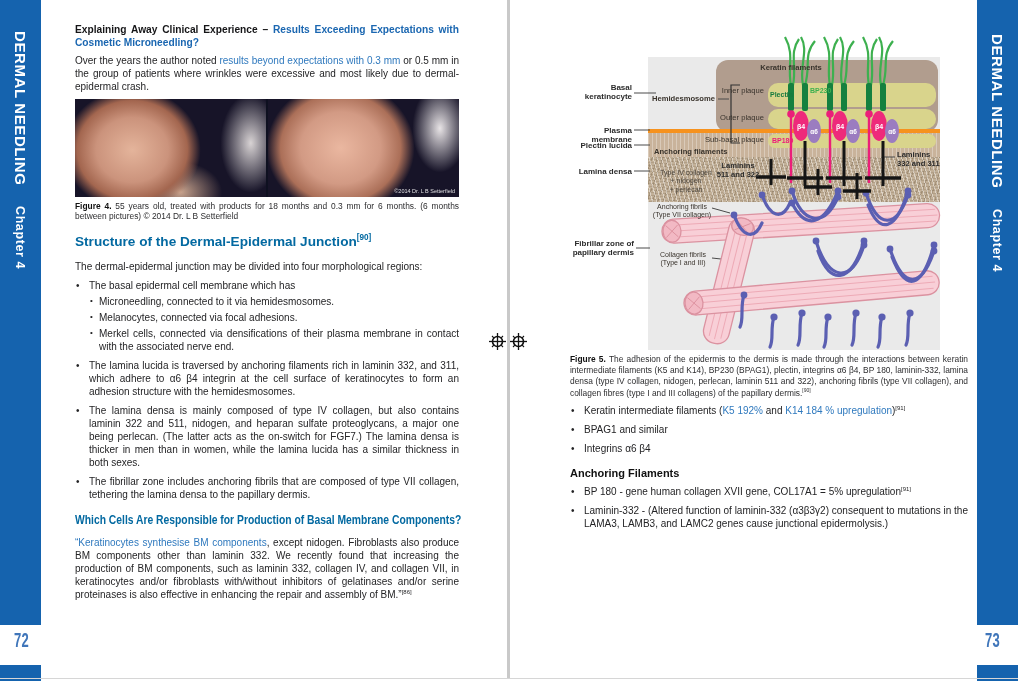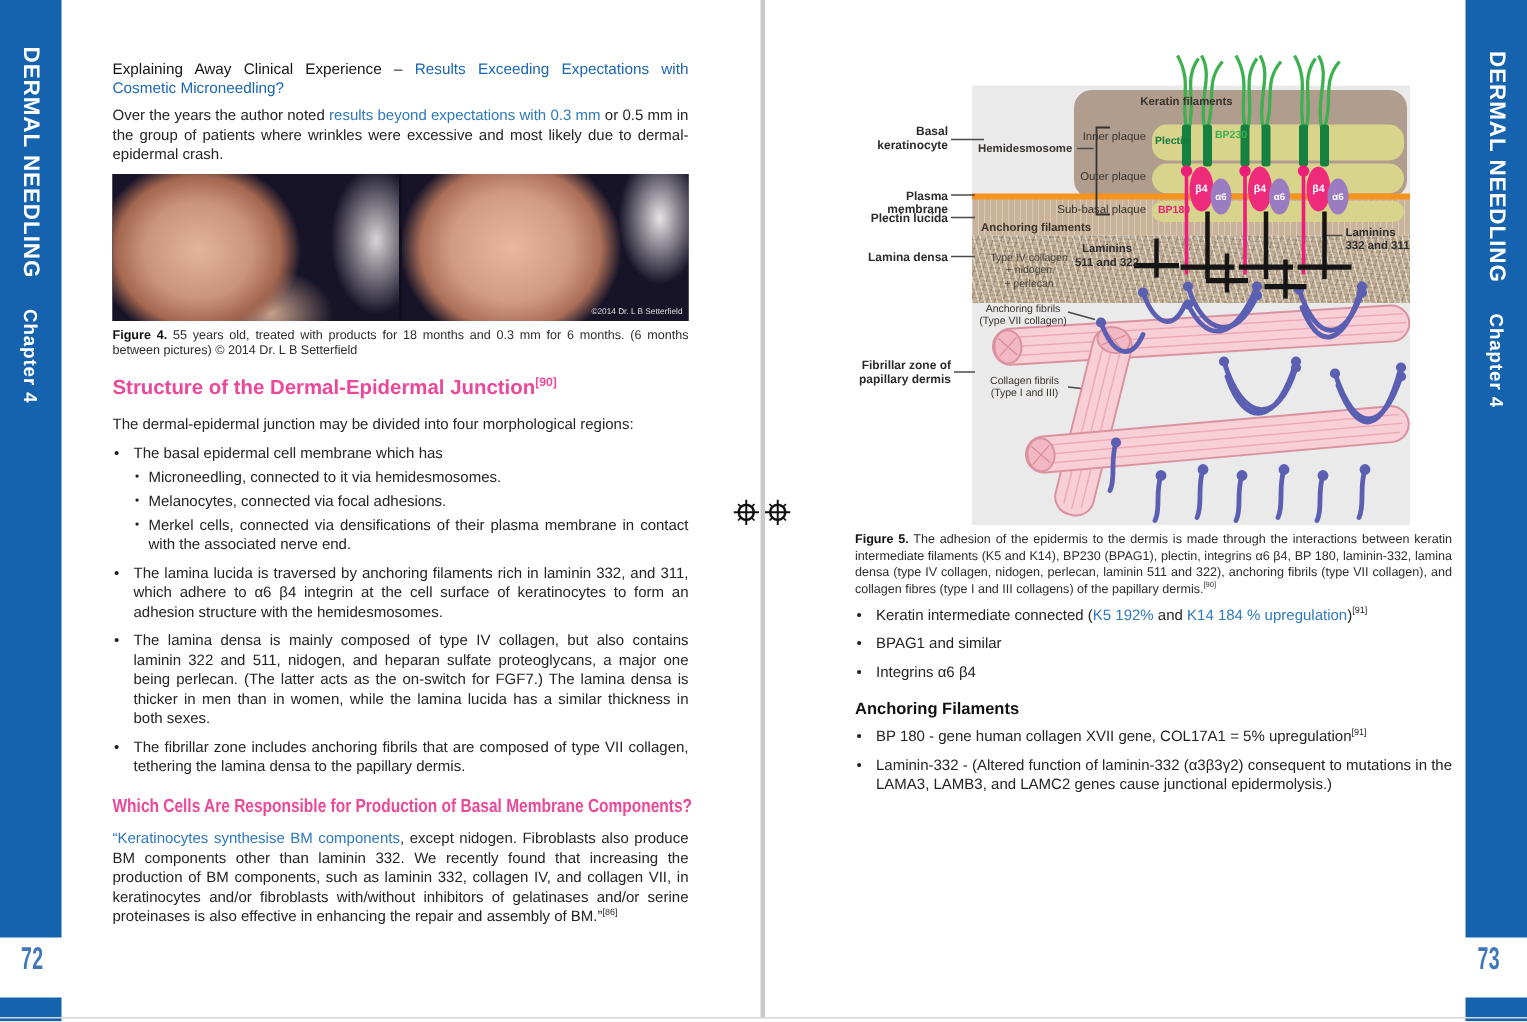--- a/index.html
+++ b/index.html
@@ -15,26 +15,26 @@
   .vchap{font-size:12.5px;}
   .pageno{position:absolute;color:#4076ba;font-weight:bold;font-size:21px;
           transform:scaleX(.62);transform-origin:0 0;letter-spacing:.5px;}
   .divider{position:absolute;left:507px;top:0;width:3px;height:678px;background:#c9c9c9;}
   .baseline{position:absolute;left:0;top:678px;width:1018px;height:1px;background:#d6d6d6;}
   .regmark{position:absolute;top:333px;width:17px;height:17px;}
 
   
   .col-left{position:absolute;left:75px;top:0;width:384px;}
   .col-right{position:absolute;left:570px;top:352px;width:398px;}
-  .h-intro{margin-top:40px;font-size:10.2px;font-weight:normal;line-height:1.3;text-align:justify;color:#151517;}
+  .h-intro{margin-top:23px;font-size:10.2px;font-weight:bold;line-height:1.3;text-align:justify;color:#151517;}
   .hl{color:#1b67b1;}
   .link{color:#2f79be;}
   .body-p{font-size:10px;line-height:1.3;text-align:justify;color:#242426;}
   .mt4{margin-top:4px;} .mt7{margin-top:7px;} .mt9{margin-top:9px;}
-  .h-blue{color:#ec4899;font-weight:bold;font-size:13.6px;line-height:1.25;}
+  .h-blue{color:#0369a1;font-weight:bold;font-size:13.6px;line-height:1.25;}
   .h-blue.mt{margin-top:11px;}
   .squeeze{display:inline-block;white-space:nowrap;transform:scaleX(.82);transform-origin:0 50%;}
   sup{font-size:.6em;}
   .caption{margin-top:4px;font-size:8.4px;line-height:1.3;color:#2d2d2f;text-align:justify;}
   .caption .fb{font-weight:bold;color:#111;}
   .bul{display:flex;margin-top:6px;font-size:10px;line-height:1.3;text-align:justify;color:#242426;}
   .bul .dot{width:13px;flex:none;padding-left:1px;}
   .sub{margin-left:14px;margin-top:3px;}
   .sub .dot{width:9px;font-size:8px;padding-top:1px;}
   .subhead{margin-top:12px;font-size:11px;font-weight:bold;color:#111;}
@@ -373,21 +373,21 @@
   </div>
 
   <div class="col-right">
 
     <div class="caption" style="margin-top:2px;"><span class="fb">Figure 5.</span><span> The adhesion of the epidermis to the dermis is made through the interactions between keratin intermediate filaments (K5 and K14), BP230 (BPAG1), plectin, integrins α6 β4, BP 180, laminin-332, lamina densa (type IV collagen, nidogen, perlecan, laminin 511 and 322), anchoring fibrils (type VII collagen), and collagen fibres (type I and III collagens) of the papillary dermis.</span><sup>[90]</sup></div>
 
 
 
     <div class="bul mt7">
       <span class="dot">•</span>
-      <div><span>Keratin intermediate connected (</span><span class="link">K5 192%</span><span> and </span><span class="link">K14 184 % upregulation</span><span>)</span><sup>[91]</sup></div>
+      <div><span>Keratin intermediate filaments (</span><span class="link">K5 192%</span><span> and </span><span class="link">K14 184 % upregulation</span><span>)</span><sup>[91]</sup></div>
     </div>
     <div class="bul mt9">
       <span class="dot">•</span>
       <div>BPAG1 and similar</div>
     </div>
     <div class="bul mt9">
       <span class="dot">•</span>
       <div>Integrins α6 β4</div>
     </div>
 

